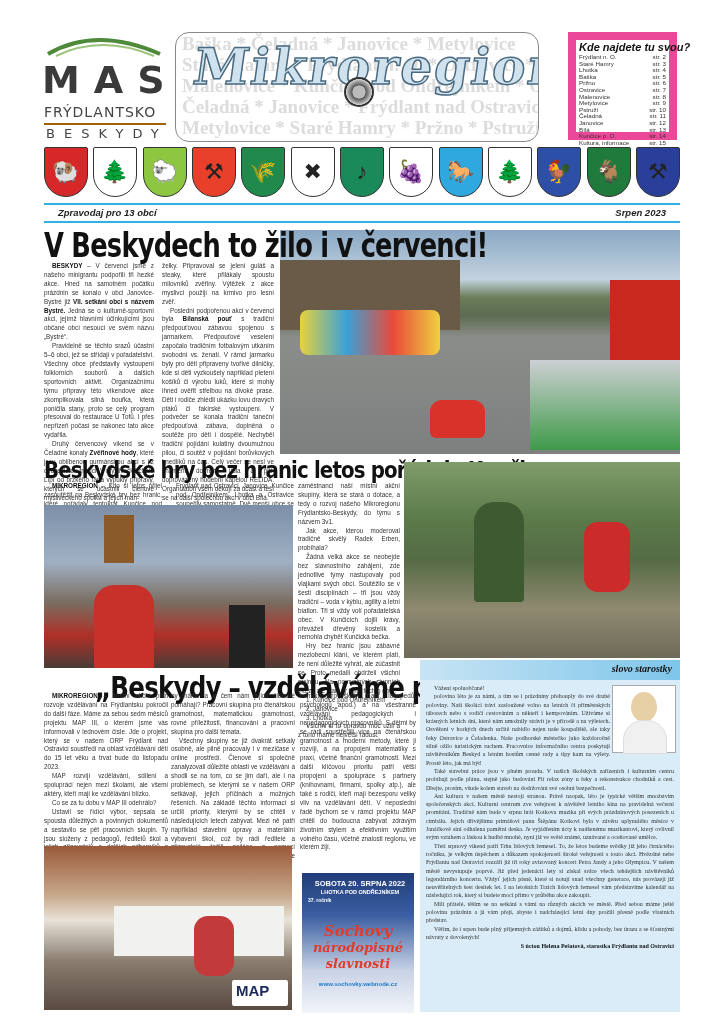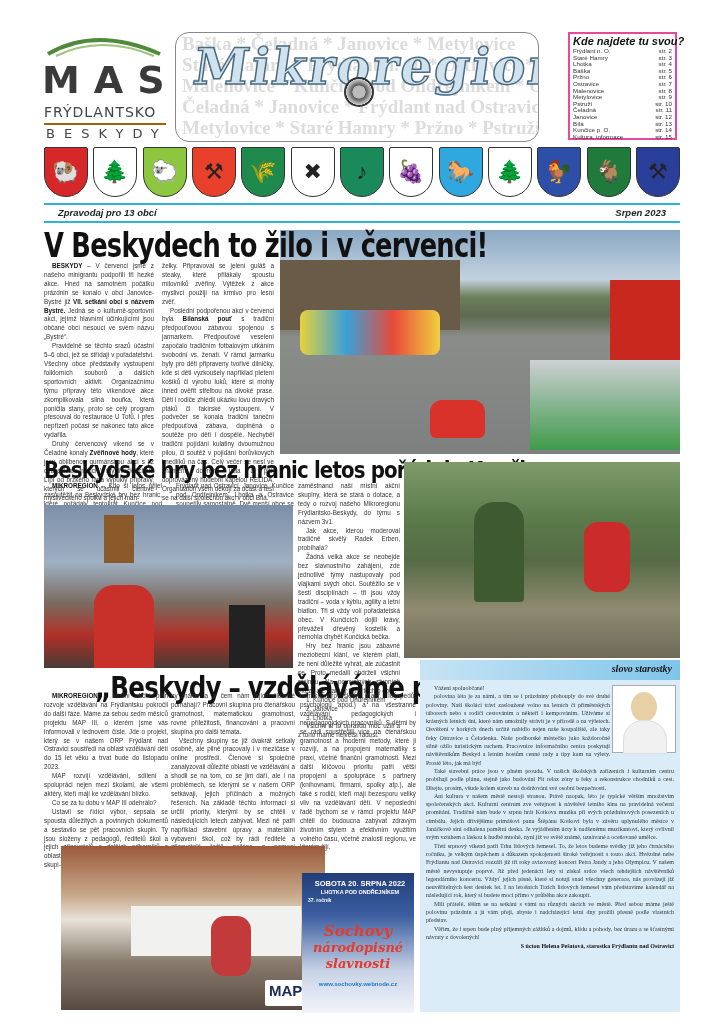--- a/index.html
+++ b/index.html
@@ -11,21 +11,21 @@
   .mas-big{position:absolute;left:0;top:26px;width:125px;font-size:38px;font-weight:bold;letter-spacing:14px;color:#3a3a3a;font-family:"DejaVu Sans",sans-serif;line-height:44px;}
   .mas-sub1{position:absolute;left:2px;top:72px;width:122px;font-size:14px;letter-spacing:1px;color:#444;border-bottom:2px solid #a16207;padding-bottom:3px;font-family:"DejaVu Sans",sans-serif;}
   .mas-sub2{position:absolute;left:4px;top:94px;width:122px;font-size:13px;letter-spacing:9px;color:#444;font-family:"DejaVu Sans",sans-serif;}
   
   .masthead{left:175px;top:32px;width:362px;height:108px;border:1px solid #888;border-radius:14px;overflow:hidden;background:#fff;}
   .bg-words{position:absolute;left:6px;top:0;width:360px;font-family:"Liberation Serif",serif;font-weight:bold;font-size:19px;line-height:21px;color:#dcdcdc;white-space:nowrap;}
   .mikro{position:absolute;left:18px;top:4px;font-family:"DejaVu Serif",serif;font-weight:bold;font-size:50px;letter-spacing:2px;color:#cfe2ee;-webkit-text-stroke:1.5px #4a6a80;transform:skewX(-8deg);white-space:nowrap;}
   .seal{position:absolute;left:168px;top:44px;width:30px;height:30px;border-radius:50%;background:radial-gradient(circle,#bbb 30%,#555 32%,#ccc 60%,#333 62%);}
   .fb-title{position:absolute;left:40px;top:70px;font-family:"DejaVu Serif",serif;font-weight:bold;font-size:27px;color:#111;letter-spacing:-0.5px;white-space:nowrap;}
   
-  .toc{left:568px;top:32px;width:109px;height:108px;border:2px solid #ec4899;background:#fff;padding:1px 3px;box-sizing:border-box;}
+  .toc{left:568px;top:32px;width:109px;height:108px;border:8px solid #ec4899;background:#fff;padding:1px 3px;box-sizing:border-box;}
   .toc-title{font-size:11px;font-weight:bold;font-style:italic;color:#111;white-space:nowrap;margin-bottom:1px;}
   .toc-row{display:flex;justify-content:space-between;font-size:6.2px;line-height:6.6px;color:#333;}
   
   .arms{left:44px;top:147px;width:636px;height:52px;display:flex;justify-content:space-between;}
   .shield{width:44px;height:50px;border:1px solid #333;border-radius:2px 2px 22px 22px;position:relative;overflow:hidden;box-sizing:border-box;display:flex;align-items:center;justify-content:center;font-size:22px;line-height:1;}
   
   .sub-bar{left:44px;top:203px;width:636px;height:20px;border-top:2px solid #2fb3de;border-bottom:2px solid #2fb3de;box-sizing:border-box;}
   .sub-left{position:absolute;left:14px;top:2px;font-size:9.5px;font-style:italic;font-weight:bold;color:#222;}
   .sub-right{position:absolute;right:14px;top:2px;font-size:9.5px;font-style:italic;font-weight:bold;color:#222;}
   
@@ -37,21 +37,21 @@
   .col{font-size:6.3px;line-height:8.9px;color:#333;text-align:justify;}
   .col p{margin:0;text-indent:8px;}
   .col p.noi{text-indent:0;}
   .col b{color:#111;}
   .col .lead{font-weight:bold;color:#111;}
   
   .photo{overflow:hidden;}
   .ph-fest{left:280px;top:230px;width:400px;height:224px;background:linear-gradient(180deg,#8aa8c4 0%,#c3d2df 22%,#6b7f5a 30%,#5d6b50 38%,#8b8d8a 48%,#7e8080 100%);}
   .ph-trophy{left:44px;top:505px;width:249px;height:163px;background:linear-gradient(180deg,#7c8fa8 0%,#9fb0c3 35%,#7a6c60 60%,#b03028 80%,#4a3b36 100%);}
   .ph-game{left:404px;top:462px;width:276px;height:196px;background:linear-gradient(180deg,#7f9c6a 0%,#5a7a4a 30%,#556b45 50%,#8f8a70 75%,#6e6a58 100%);}
-  .ph-class{left:61px;top:846px;width:248px;height:164px;background:linear-gradient(180deg,#9a5a3a 0%,#c7a88a 30%,#e8e2d8 45%,#8a7e70 70%,#5a4a40 100%);padding-left:16px;}
+  .ph-class{left:44px;top:846px;width:248px;height:164px;background:linear-gradient(180deg,#9a5a3a 0%,#c7a88a 30%,#e8e2d8 45%,#8a7e70 70%,#5a4a40 100%);}
   .ph-poster{left:302px;top:873px;width:112px;height:140px;background:linear-gradient(180deg,#223e7a 0%,#3a5ea0 30%,#c9d3e6 70%,#f2f4fa 100%);}
   .shape{position:absolute;}
   
   .mayor{left:420px;top:660px;width:260px;height:352px;background:#d9ecf7;font-family:Liberation Serif, serif;}
   .mayor-head{position:absolute;left:0;top:0;width:260px;height:20px;background:linear-gradient(90deg,#c8e4f4,#7ec5ea);}
   .mayor-head span{position:absolute;right:8px;top:3px;font-size:10px;font-weight:bold;font-style:italic;color:#111;}
   .mayor-photo{position:absolute;left:192px;top:25px;width:62px;height:66px;background:#fff;border:1px solid #aaa;}
   .mayor-text{position:absolute;left:6px;top:24px;width:248px;font-size:6px;line-height:8.3px;color:#333;text-align:justify;}
   .mayor-text p{margin:0;text-indent:8px;}
   .mayor-text .narrow{width:184px;}

